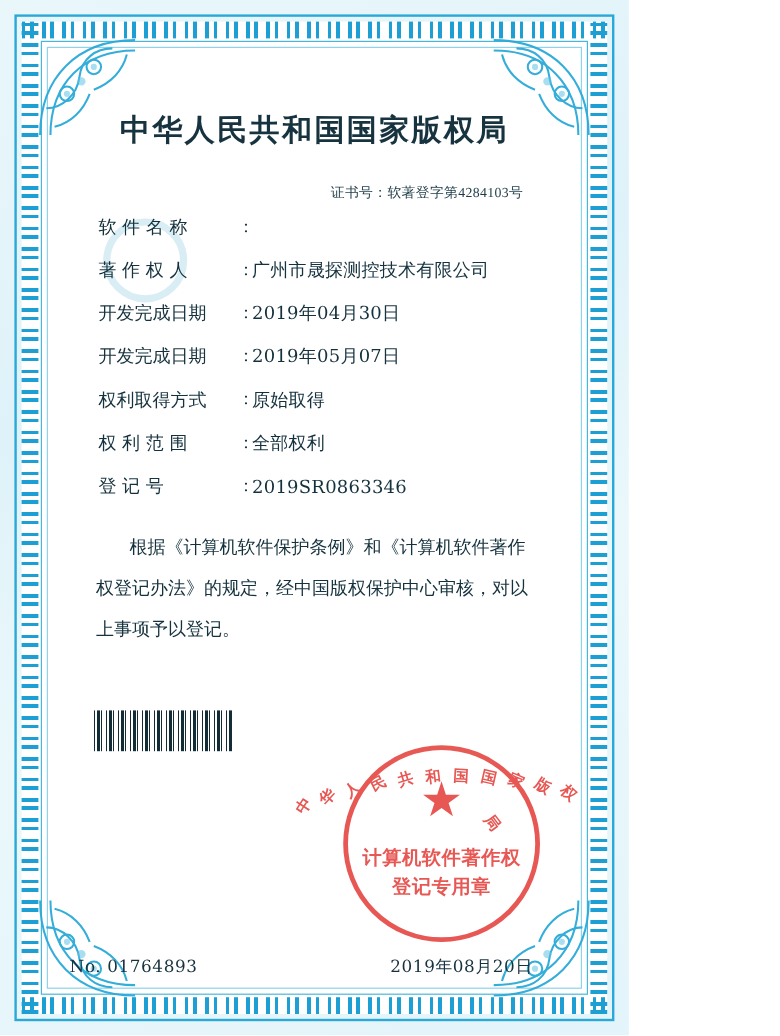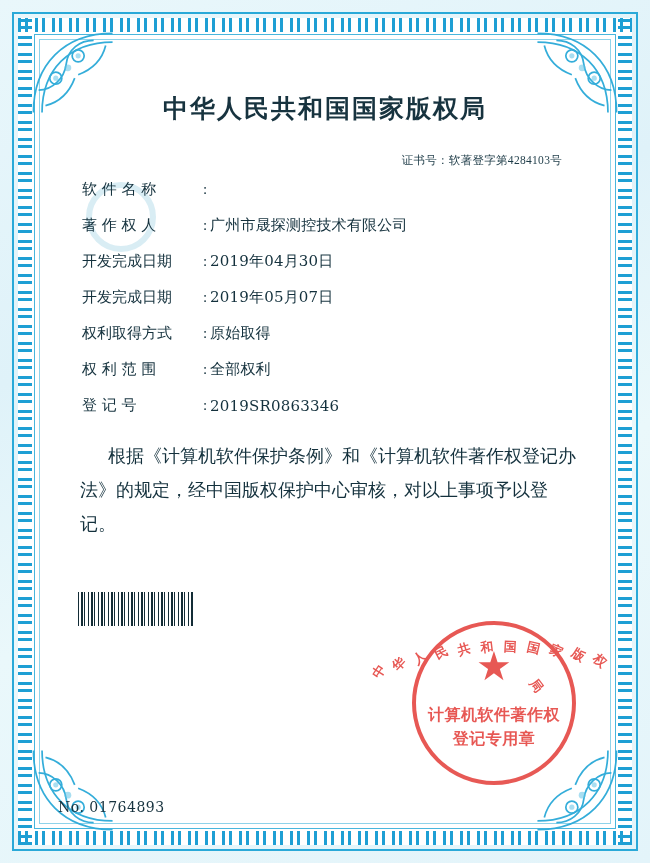--- a/index.html
+++ b/index.html
@@ -5,21 +5,21 @@
   html, body {
     margin: 0;
     padding: 0;
     background: #ffffff;
   }
   body {
     font-family: "Liberation Serif", serif;
   }
   .page {
     position: relative;
-    width: 650px;
+    width: 524px;
     height: 863px;
     overflow: hidden;
     background: linear-gradient(160deg, #e9f7fb 0%, #dff2f9 35%, #eaf8fb 60%, #e3f4fa 100%);
   }
   
   .frame-outer {
     position: absolute;
     left: 12px; top: 12px; right: 12px; bottom: 12px;
     border: 2px solid #2aa9d8;
   }
@@ -141,21 +141,21 @@
     letter-spacing: .2px;
   }
   .field-value .line2 {
     display: block;
     margin-top: 3px;
   }
   .para {
     margin-top: 24px;
     padding-left: 28px;
     padding-right: 22px;
-    font-size: 18px;
+    font-size: 15px;
     line-height: 34px;
     color: #14313d;
     font-family: "DejaVu Serif", "Liberation Serif", serif;
     text-indent: 28px;
   }
   
   .barcode {
     position: absolute;
     left: 78px;
     top: 592px;
@@ -381,15 +381,16 @@
     <div class="seal-star">★</div>
     <div class="seal-l1">计算机软件著作权</div>
     <div class="seal-l2">登记专用章</div>
   </div>
 
   <div class="footer">
     <div class="no">
       <span>No.</span>
       <span>01764893</span>
     </div>
+    <div class="date">2019年08月20日</div>
   </div>
 
 </div>
 
 </body></html>

